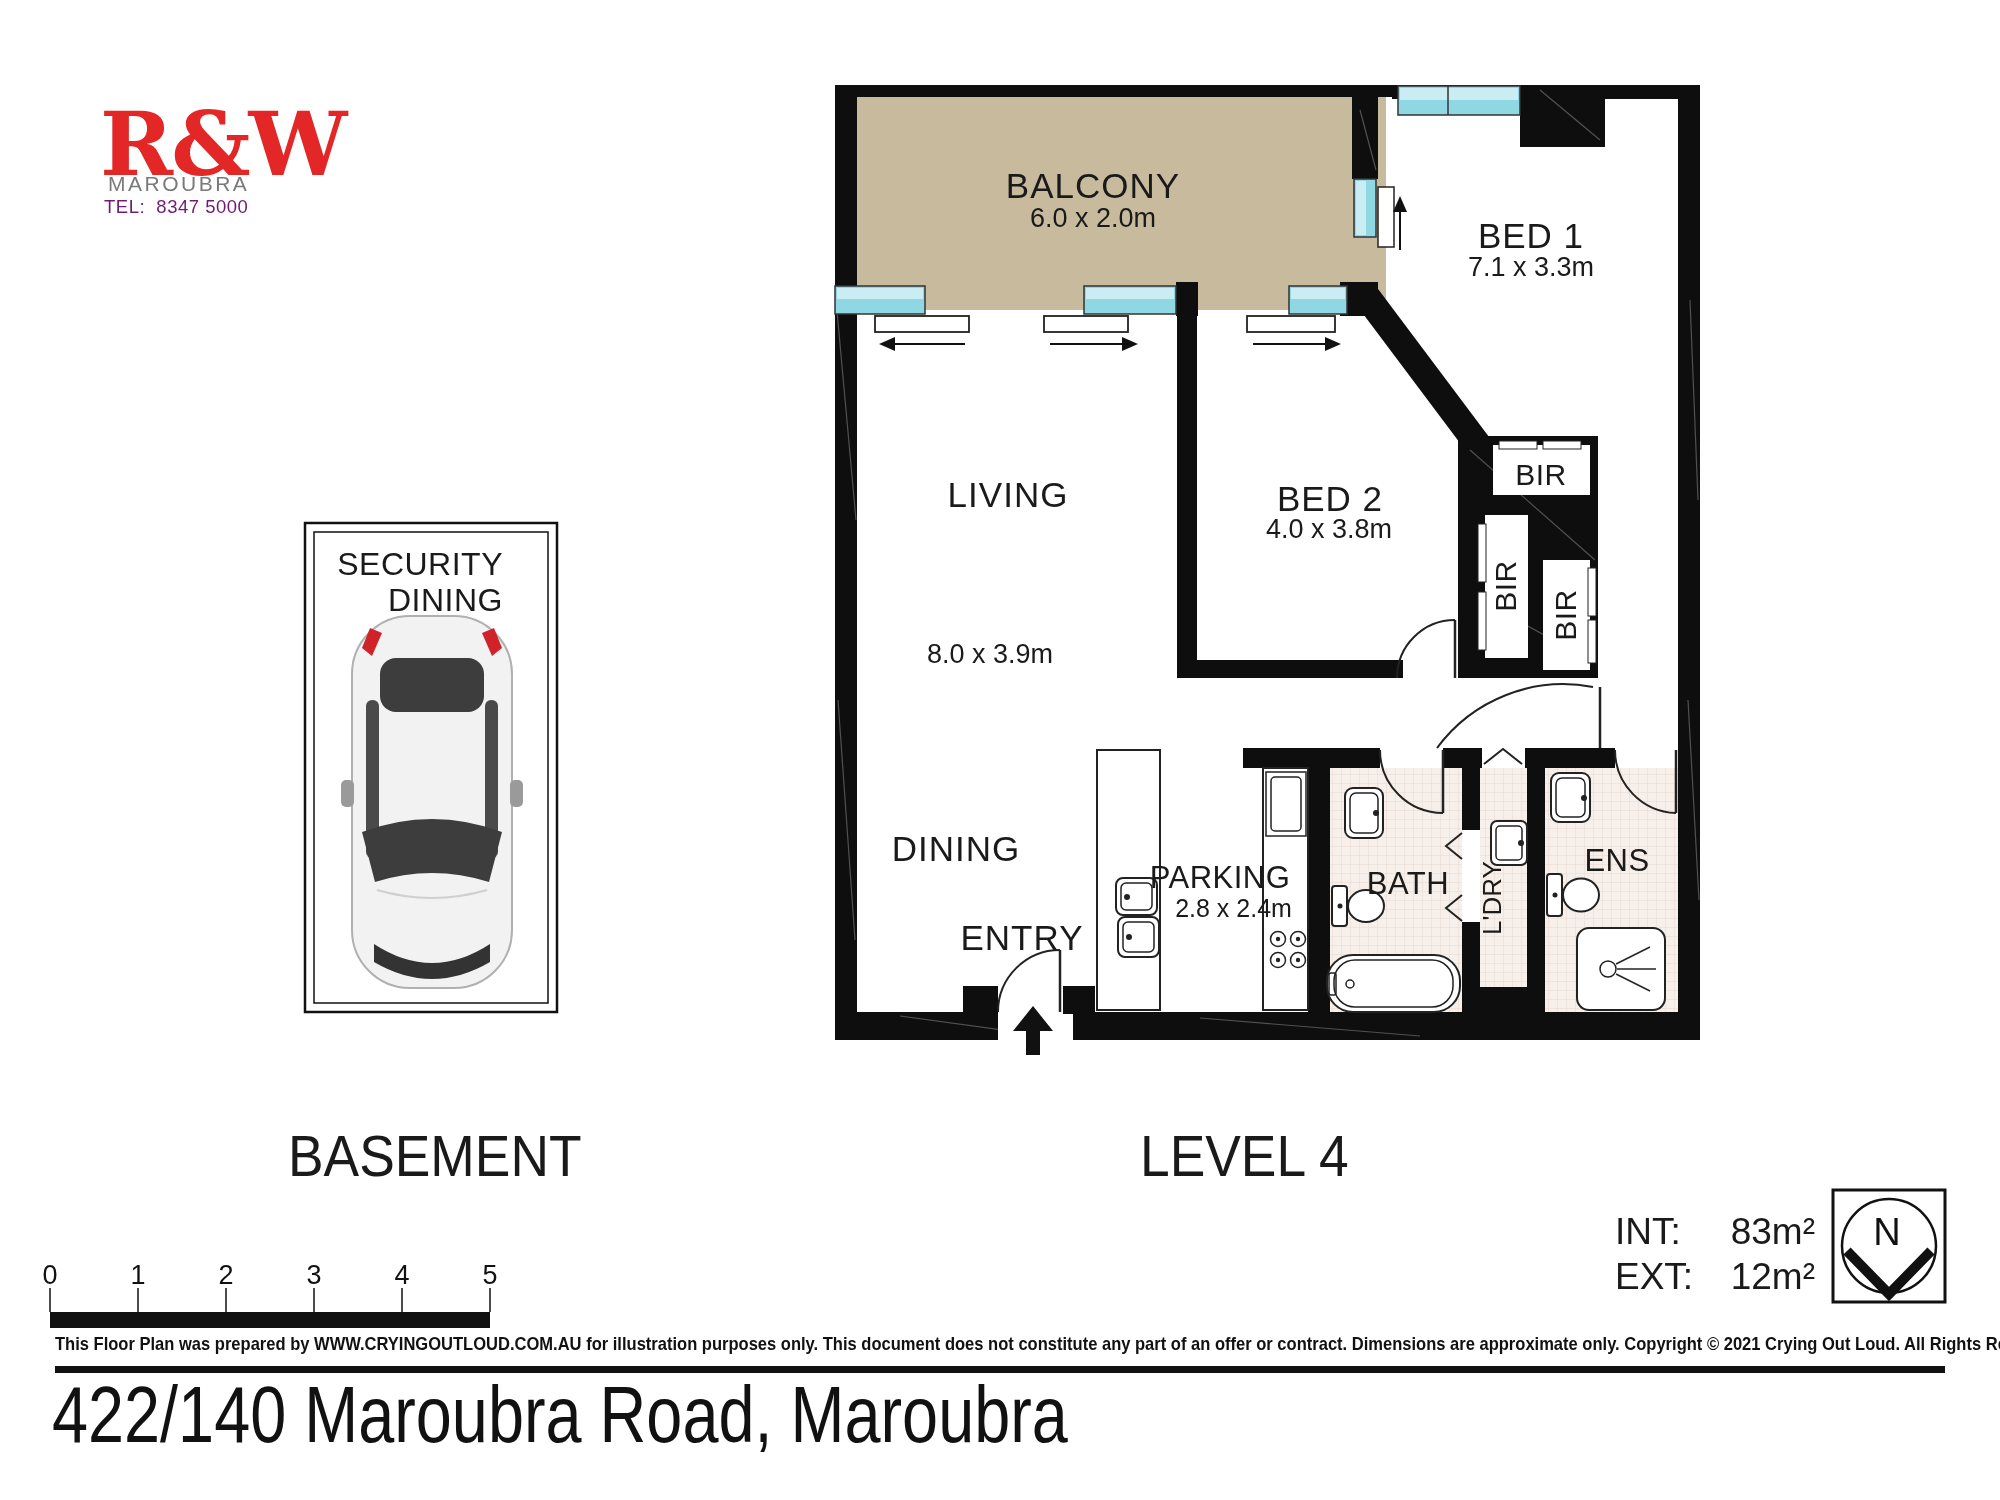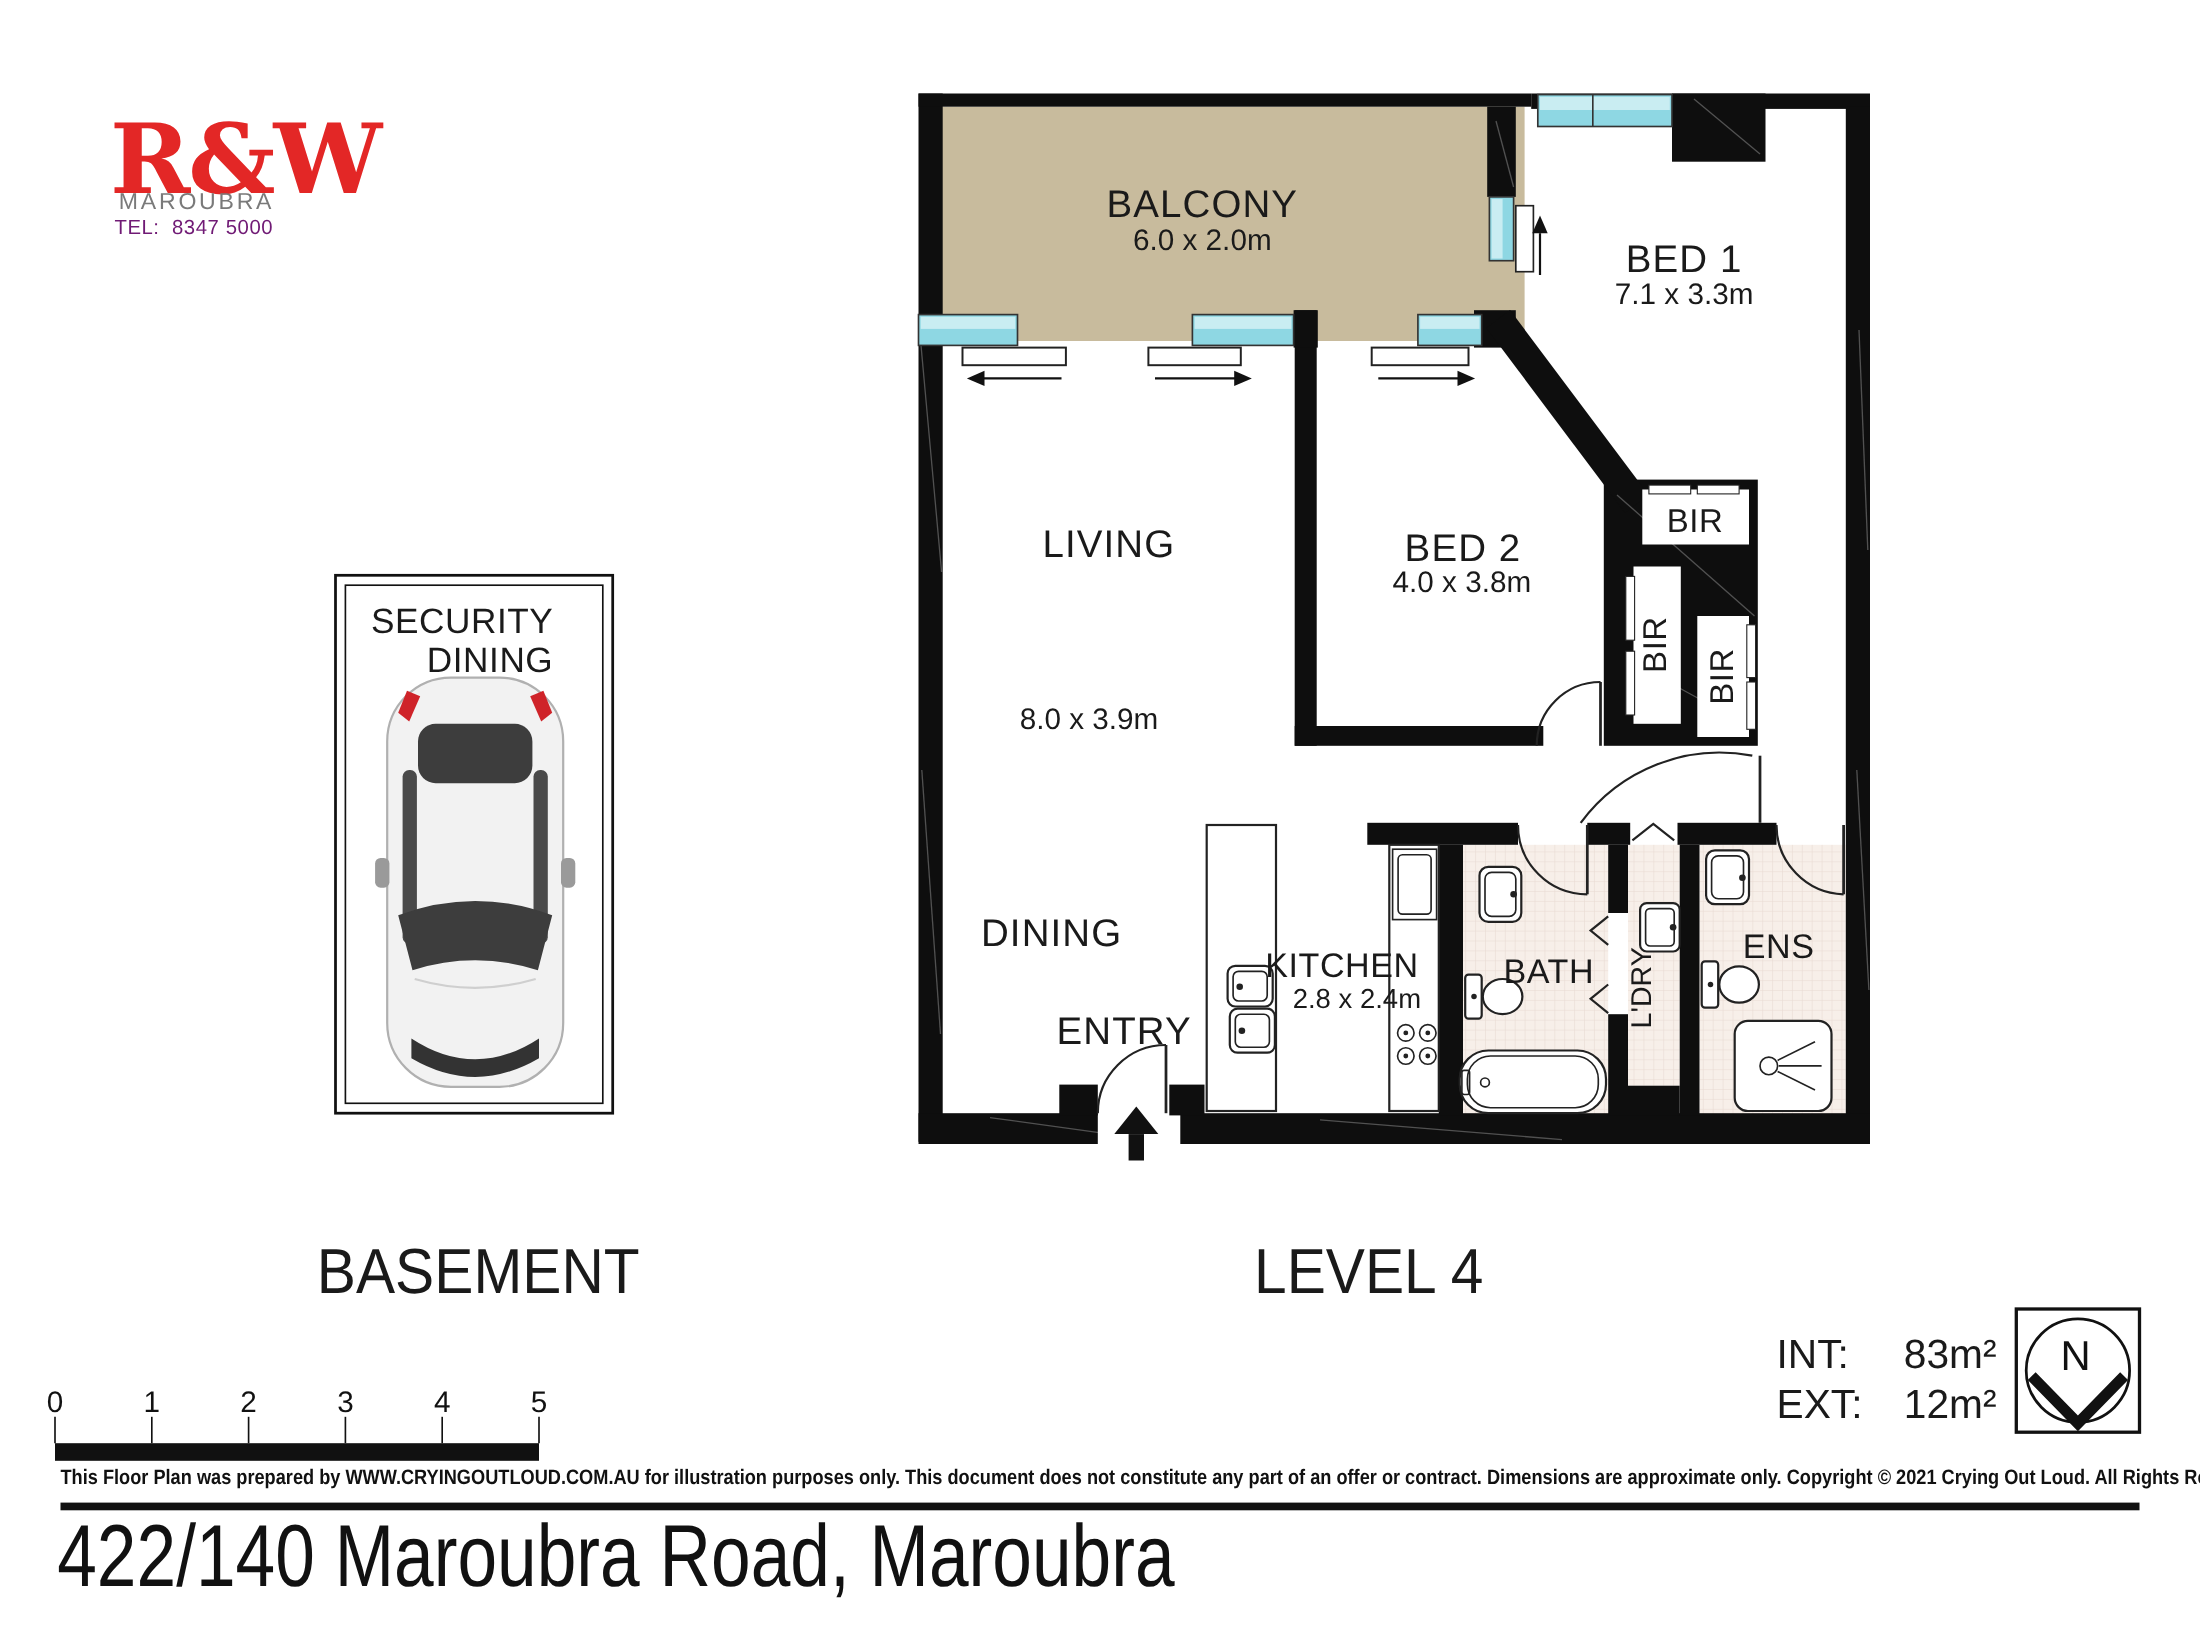--- a/index.html
+++ b/index.html
@@ -293,21 +293,21 @@
   <div class="txt ctr room-name" style="left:1093px;top:166px;">BALCONY</div>
   <div class="txt ctr room-dims" style="left:1093px;top:203px;">6.0 x 2.0m</div>
   <div class="txt ctr room-name" style="left:1531px;top:216px;">BED 1</div>
   <div class="txt ctr room-dims" style="left:1531px;top:252px;">7.1 x 3.3m</div>
   <div class="txt ctr room-name" style="left:1330px;top:479px;">BED 2</div>
   <div class="txt ctr room-dims" style="left:1329px;top:514px;">4.0 x 3.8m</div>
   <div class="txt ctr room-name" style="left:1008px;top:475px;">LIVING</div>
   <div class="txt ctr room-dims" style="left:990px;top:639px;">8.0 x 3.9m</div>
   <div class="txt ctr room-name" style="left:956px;top:829px;">DINING</div>
   <div class="txt ctr room-name" style="left:1022px;top:918px;">ENTRY</div>
-  <div class="txt ctr room-name-sm" style="left:1220px;top:860px;">KITCHEN</div>
+  <div class="txt ctr room-name-sm" style="left:1220px;top:860px;">PARKING</div>
   <div class="txt ctr room-dims-sm" style="left:1220px;top:894px;">2.8 x 2.4m</div>
   <div class="txt ctr room-name-sm" style="left:1408px;top:866px;">BATH</div>
   <div class="txt ctr room-name-sm" style="left:1617px;top:843px;">ENS</div>
   <div class="txt rot" style="left:1492px;top:898px;font-size:26px;">L'DRY</div>
   <div class="txt ctr bir-label" style="left:1541px;top:458px;">BIR</div>
   <div class="txt rot bir-label" style="left:1506px;top:586px;">BIR</div>
   <div class="txt rot bir-label" style="left:1566px;top:615px;">BIR</div>
 
   <div class="level-label" style="left:288px;top:1122px;">BASEMENT</div>
   <div class="level-label" style="left:1140px;top:1122px;">LEVEL 4</div>

